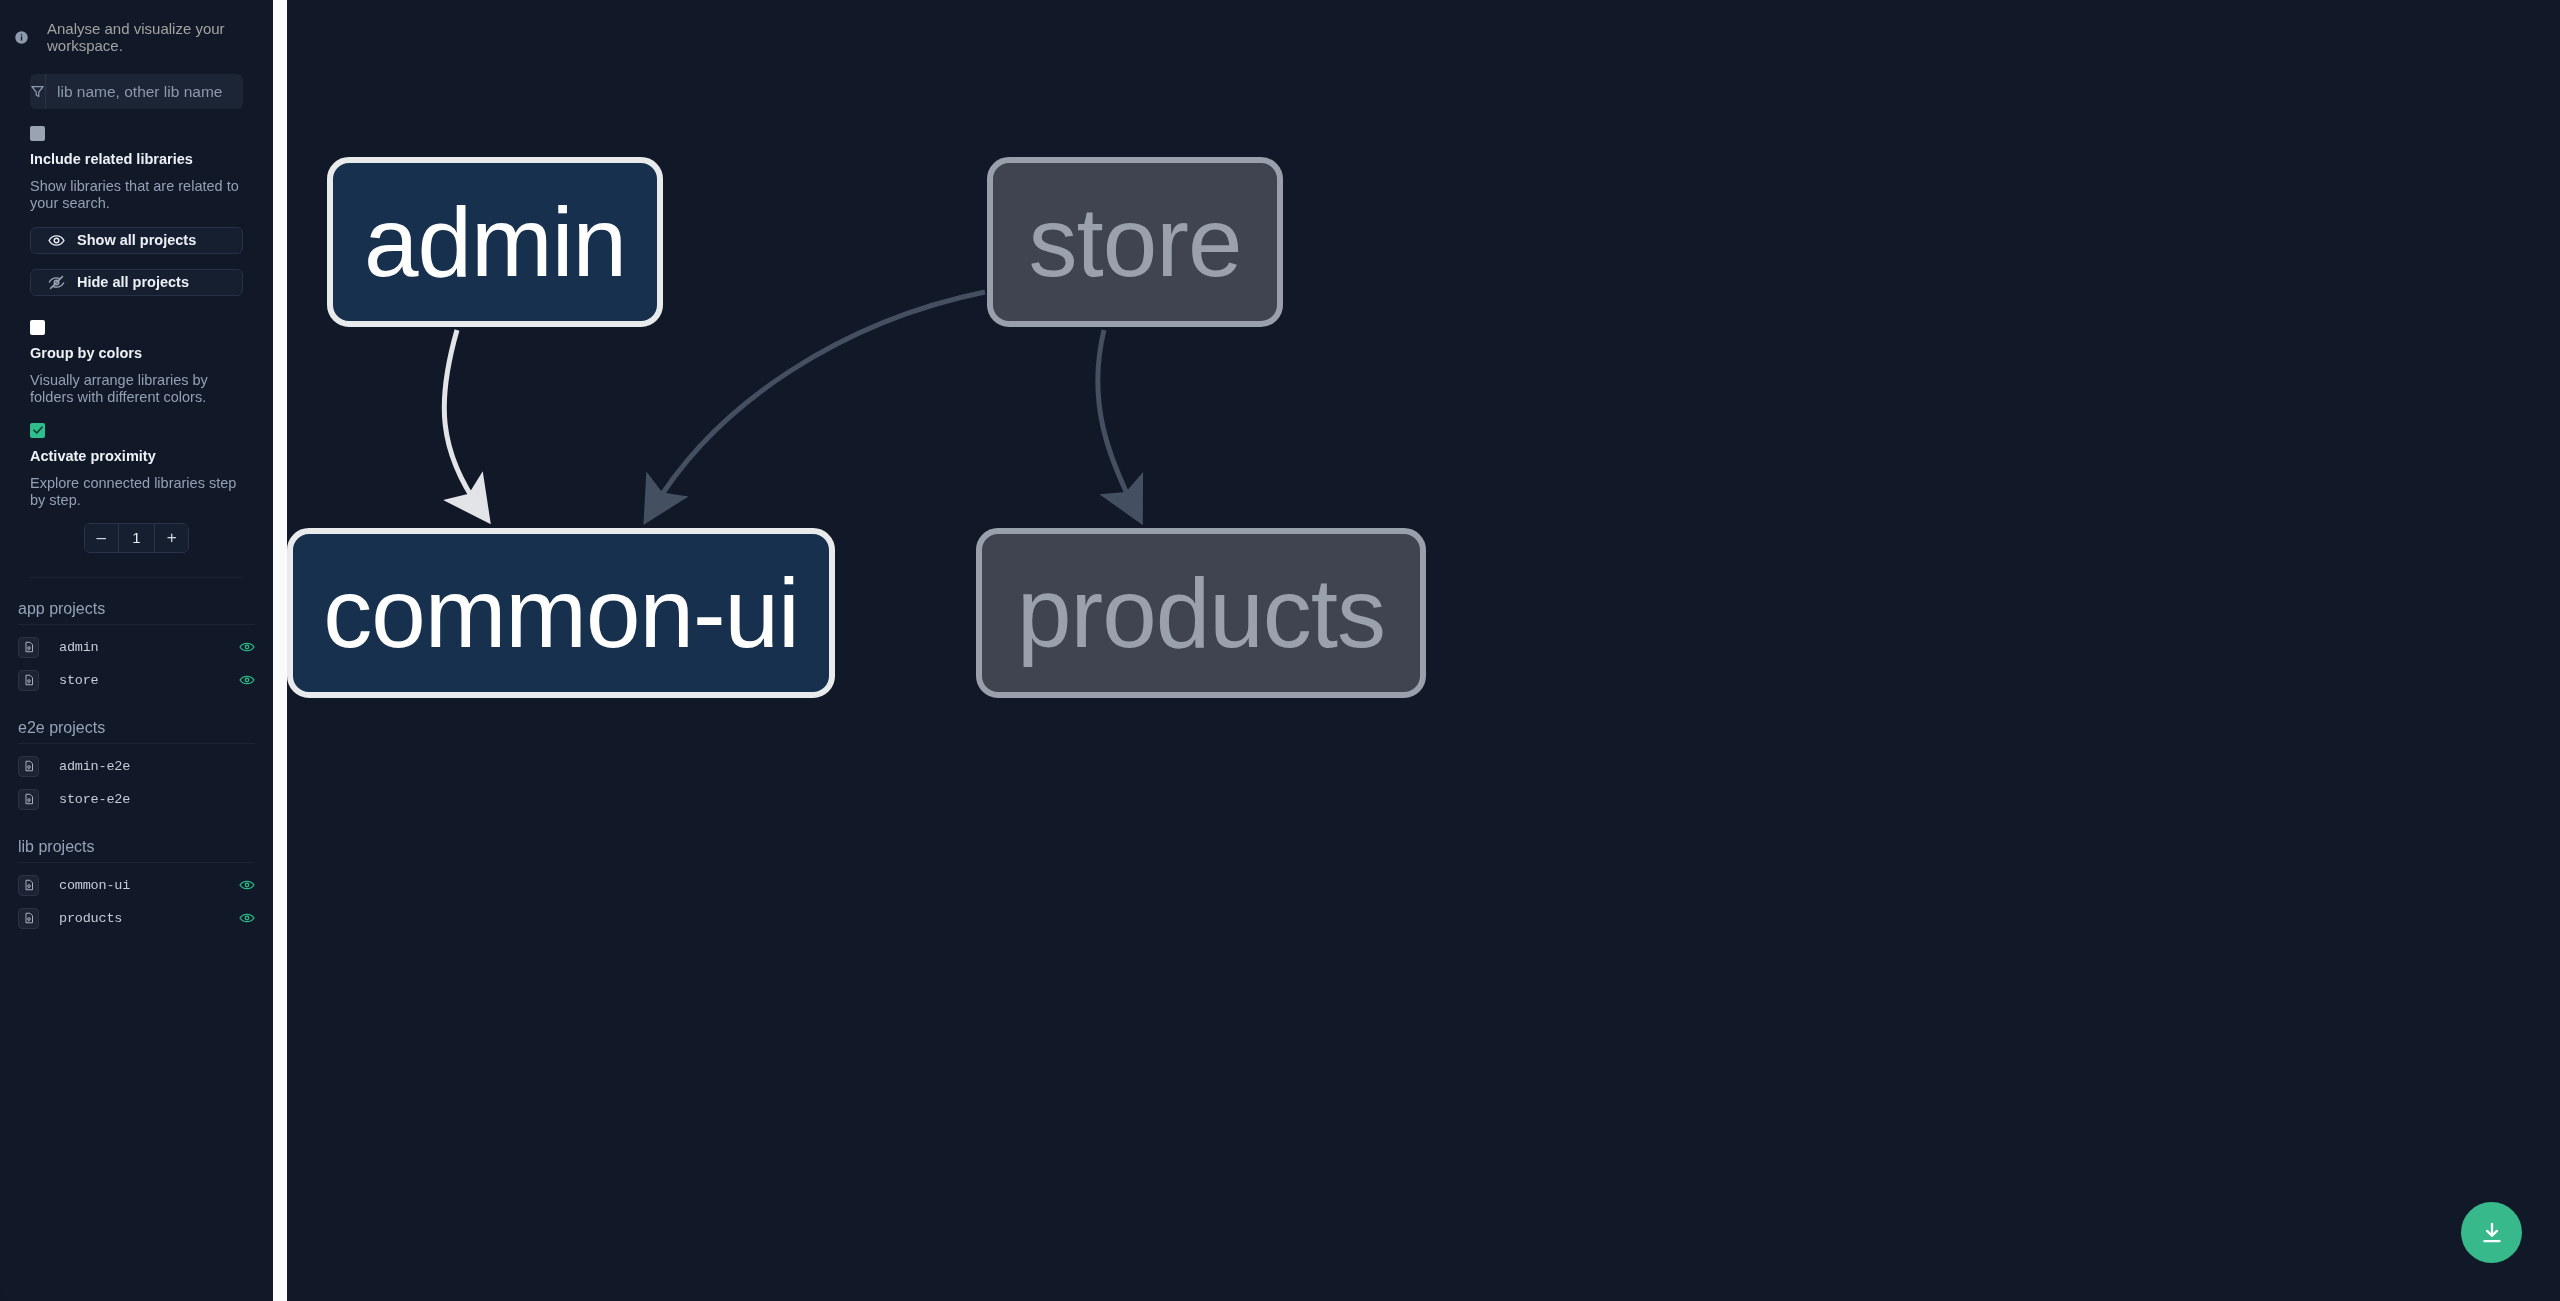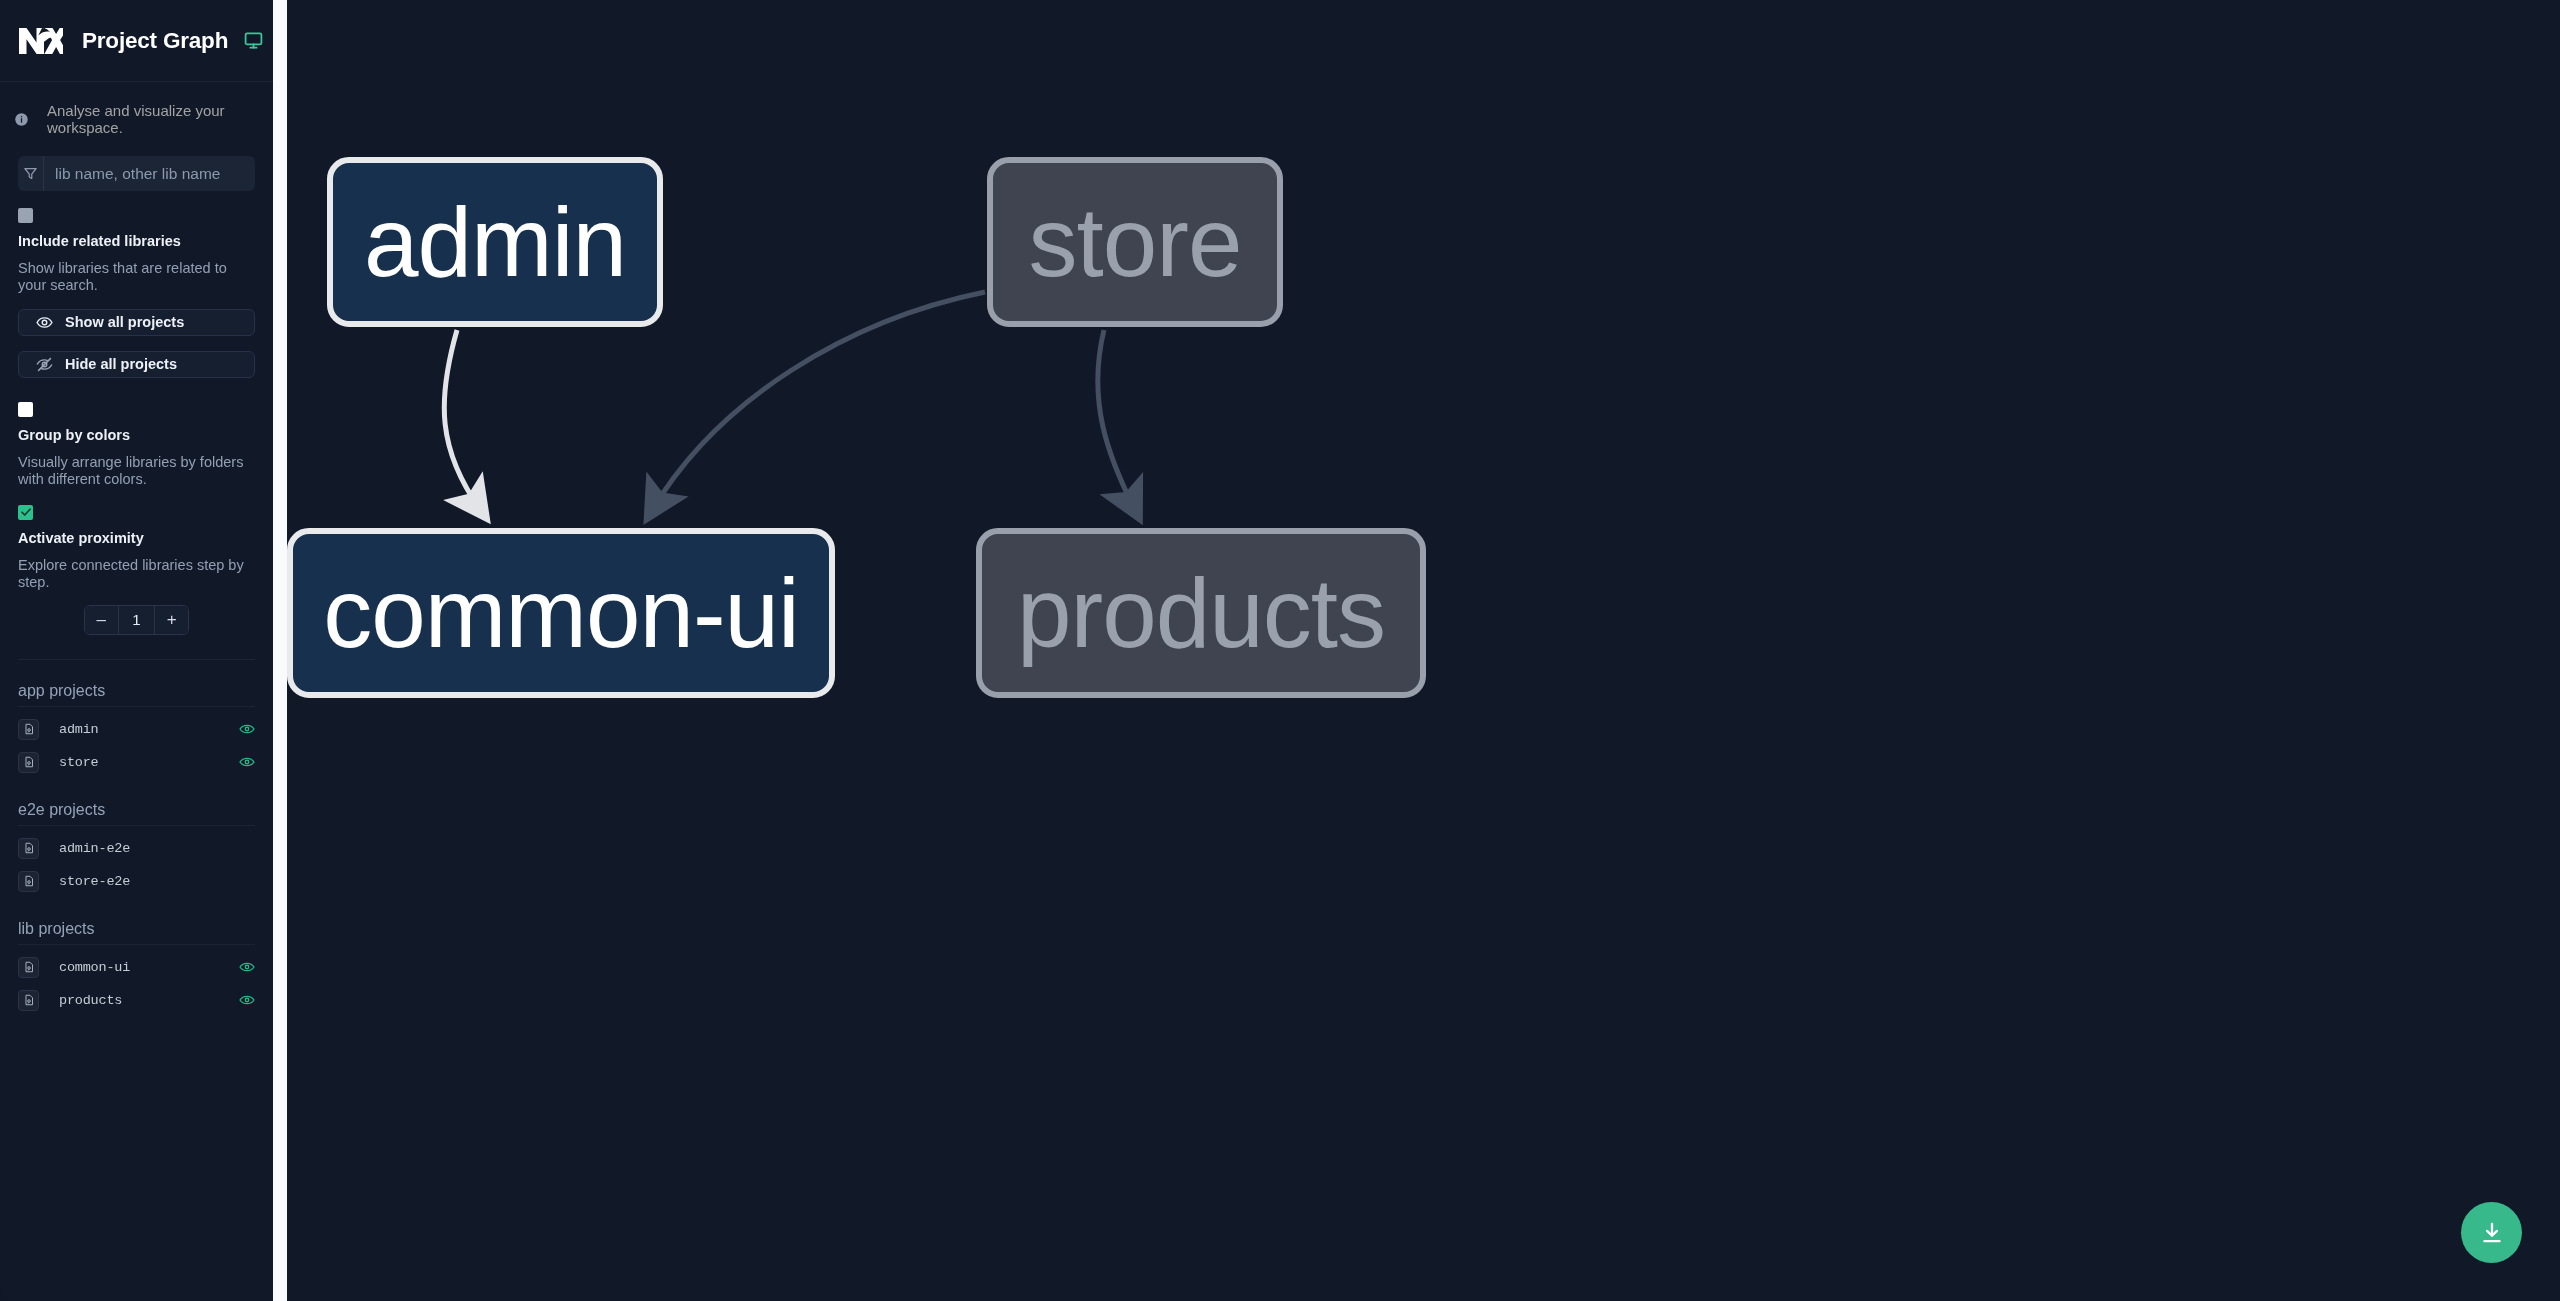--- a/index.html
+++ b/index.html
@@ -40,21 +40,21 @@
   }
   .monitor-ico { margin-left: 16px; width: 19px; height: 19px; display:block; }
 
   .sb-tagline {
     display: flex; align-items: center; gap: 18px;
     padding: 20px 16px 0 14px;
     color: #a3a3a3; font-size: 15px;
   }
   .info-ico { width: 15px; height: 15px; flex: 0 0 auto; }
 
-  .sb-body { padding: 0 18px; }
+  .sb-body { padding: 0 30px; }
 
   .search-row {
     margin-top: 20px;
     height: 35px;
     display: flex; align-items: stretch;
     background: #1c2535;
     border-radius: 6px;
     overflow: hidden;
   }
   .search-ico-box {
@@ -161,38 +161,20 @@
   }
   #fab svg { width: 26px; height: 26px; }
 </style>
 </head>
 <body>
 
 <div id="app">
 
   <aside id="sidebar">
 
-    <div class="sb-header">
-      <span class="nx-logo">
-        <svg viewBox="0 0 46 32" xmlns="http://www.w3.org/2000/svg">
-          <path fill="#ffffff" d="M2 3h7.5l10 14.5V3H27v26h-7.4L9.5 14.3V29H2z"></path>
-          <path fill="#ffffff" d="M27.5 3h8l3.6 6 3.6-6h8l-7.6 12 7.8 14h-8l-3.8-7-3.8 7h-8l7.8-14z"></path>
-          <path fill="#111827" d="M25 3c6 0 9 4.8 11.5 9.2C34 9.5 31.5 8.2 28 8.2c-3 0-5 .9-6.6 2.1z"></path>
-          <path fill="#ffffff" d="M22.5 9.8c2-2 4.7-3.2 7.8-3.2 4.8 0 8 2.6 10.4 6.6-1.1-.6-2.6-1-4.3-1-4.5 0-6.6 2.3-9.2 4.6z"></path>
-        </svg>
-      </span>
-      <span class="sb-title">Project Graph</span>
-      <span class="monitor-ico">
-        <svg viewBox="0 0 24 24" fill="none" stroke="#3ec79b" stroke-width="2.2" stroke-linecap="round" stroke-linejoin="round">
-          <rect x="2" y="3" width="20" height="14" rx="2"></rect>
-          <line x1="8" y1="21" x2="16" y2="21"></line>
-          <line x1="12" y1="17" x2="12" y2="21"></line>
-        </svg>
-      </span>
-    </div>
 
     <div class="sb-tagline">
       <span class="info-ico">
         <svg viewBox="0 0 24 24" fill="#8d99ac">
           <circle cx="12" cy="12" r="10"></circle>
           <rect x="11" y="10" width="2" height="7" fill="#111827"></rect>
           <rect x="11" y="6.5" width="2" height="2" fill="#111827"></rect>
         </svg>
       </span>
       <span>Analyse and visualize your workspace.</span>

